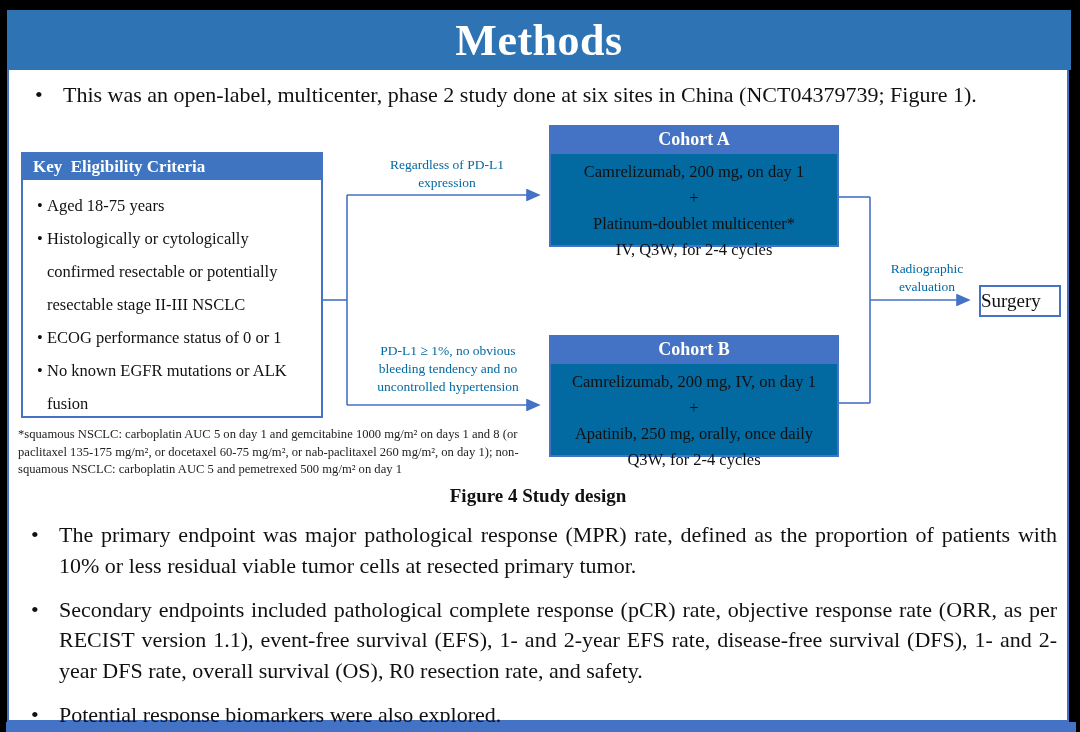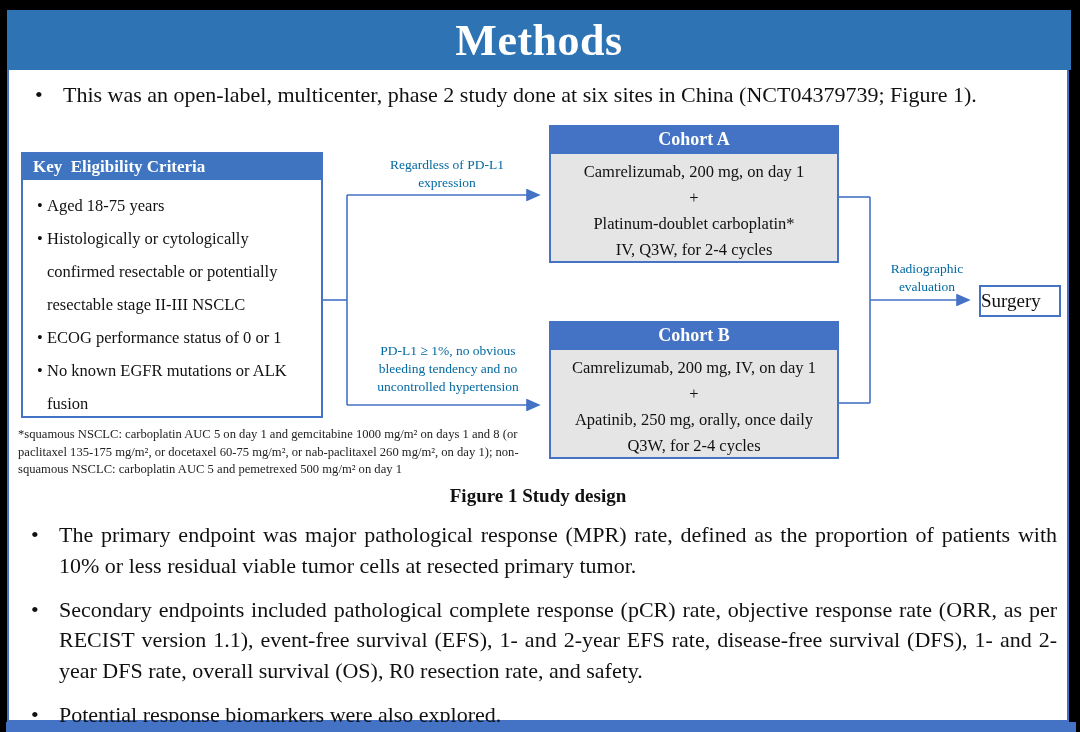--- a/index.html
+++ b/index.html
@@ -22,24 +22,24 @@
   .connectors{position:absolute;left:0;top:0;width:1062px;height:530px;pointer-events:none;}
 
   .elig{position:absolute;left:12px;top:82px;width:302px;height:266px;border:2px solid #4472C4;
         box-sizing:border-box;background:#fff;}
   .elig-hdr{background:#3E74C0;color:#fff;font-weight:bold;font-size:17px;padding:3px 0 3px 10px;
             white-space:pre-wrap;}
   .elig-list{margin:0;padding:9px 4px 0 0;list-style:none;font-size:16.5px;line-height:2.0;}
   .elig-list li{position:relative;padding-left:24px;}
   .elig-list li::before{content:"\2022";position:absolute;left:14px;top:0;}
 
-  .cohort{position:absolute;width:290px;height:138px;border:2px solid #4472C4;box-sizing:border-box;
-          background:#e5e5e5;text-align:center;}
+  .cohort{position:absolute;width:290px;height:122px;border:2px solid #4472C4;box-sizing:border-box;
+          background:#0369a1;text-align:center;}
   .cohort-a{left:540px;top:55px;}
-  .cohort-b{left:540px;top:251px;}
+  .cohort-b{left:540px;top:265px;}
   .cohort-hdr{background:#4472C4;color:#fff;font-weight:bold;font-size:18px;padding:2px 0;height:23px;}
   .cohort-body{padding-top:5px;font-size:16.5px;line-height:26px;}
 
   .flabel{position:absolute;text-align:center;font-size:13.5px;line-height:1.32;color:#0369a1;}
   .lbl-top{left:358px;top:86px;width:160px;}
   .lbl-bot{left:348px;top:272px;width:182px;}
   .lbl-eval{left:862px;top:190px;width:112px;text-align:center;}
 
   .surgery{position:absolute;left:970px;top:215px;width:82px;height:32px;border:2px solid #4472C4;
            box-sizing:border-box;display:flex;align-items:center;justify-content:flex-start;
@@ -97,21 +97,21 @@
       </div>
 
       <div class="flabel lbl-top">Regardless of PD-L1 expression</div>
       <div class="flabel lbl-bot">PD-L1 ≥ 1%, no obvious bleeding tendency and no uncontrolled hypertension</div>
 
       <div class="cohort cohort-a">
         <div class="cohort-hdr">Cohort A</div>
         <div class="cohort-body">
           <div>Camrelizumab, 200 mg, on day 1</div>
           <div>+</div>
-          <div>Platinum-doublet carboplatin*</div>
+          <div>Platinum-doublet multicenter*</div>
           <div>IV, Q3W, for 2-4 cycles</div>
         </div>
       </div>
 
       <div class="cohort cohort-b">
         <div class="cohort-hdr">Cohort B</div>
         <div class="cohort-body">
           <div>Camrelizumab, 200 mg, IV, on day 1</div>
           <div>+</div>
           <div>Apatinib, 250 mg, orally, once daily</div>
@@ -119,21 +119,21 @@
         </div>
       </div>
 
       <div class="flabel lbl-eval">Radiographic evaluation</div>
 
       <div class="surgery">
         <span>Surgery</span>
       </div>
 
       <div class="footnote">*squamous NSCLC: carboplatin AUC 5 on day 1 and gemcitabine 1000 mg/m² on days 1 and 8 (or paclitaxel 135-175 mg/m², or docetaxel 60-75 mg/m², or nab-paclitaxel 260 mg/m², on day 1); non-squamous NSCLC: carboplatin AUC 5 and pemetrexed 500 mg/m² on day 1</div>
-      <div class="caption">Figure 1 Study design</div>
+      <div class="caption">Figure 4 Study design</div>
     </div>
 
     <div class="endpoints">
       <div class="blt">The primary endpoint was major pathological response (MPR) rate, defined as the proportion of patients with 10% or less residual viable tumor cells at resected primary tumor.</div>
       <div class="blt">Secondary endpoints included pathological complete response (pCR) rate, objective response rate (ORR, as per RECIST version 1.1), event-free survival (EFS), 1- and 2-year EFS rate, disease-free survival (DFS), 1- and 2-year DFS rate, overall survival (OS), R0 resection rate, and safety.</div>
       <div class="blt last">Potential response biomarkers were also explored.</div>
     </div>
 
   </div>
 

